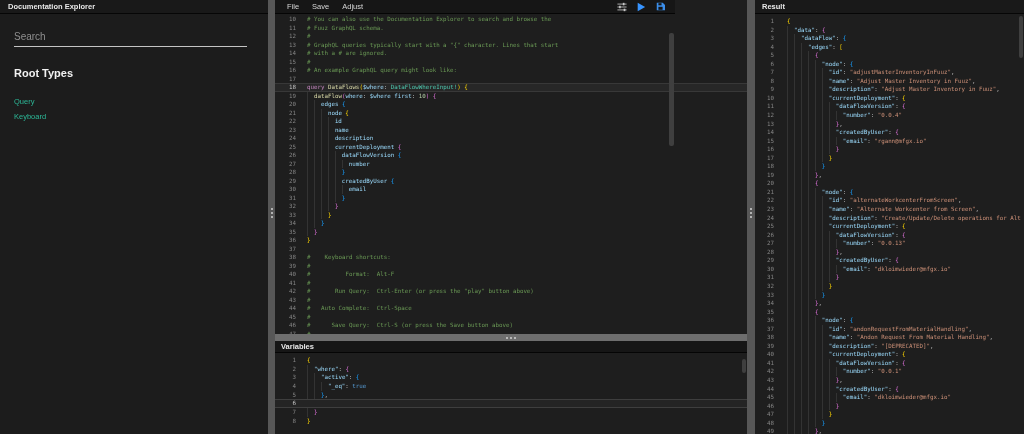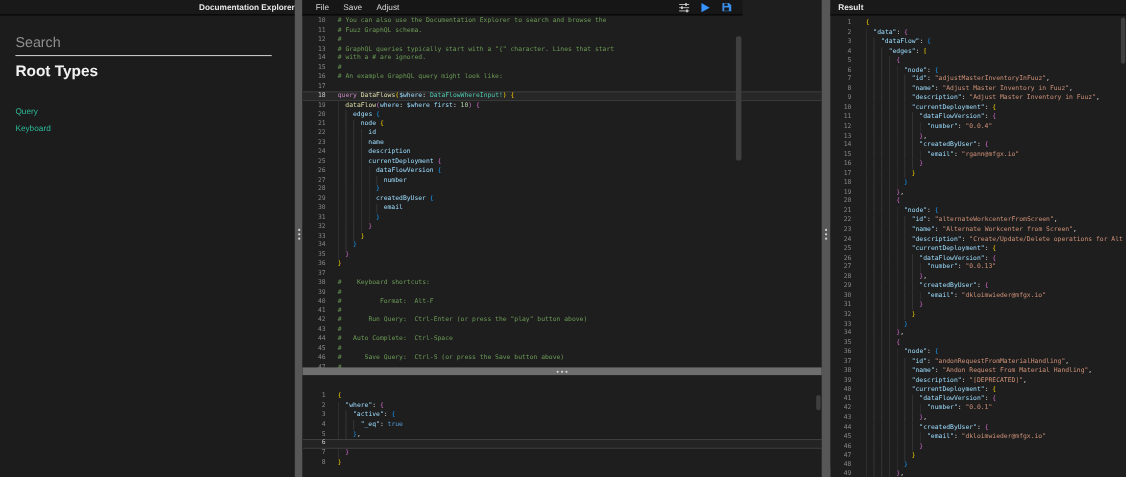--- a/index.html
+++ b/index.html
@@ -5,26 +5,26 @@
   html,body{margin:0;padding:0;}
   body{
     width:1024px;height:434px;position:relative;overflow:hidden;
     background:#1e1e1e;font-family:"Liberation Sans",sans-serif;
     -webkit-font-smoothing:antialiased;
   }
   
   .doc-panel{position:absolute;left:0;top:0;width:268px;height:434px;background:#1c1c1c;}
   .panel-header{height:13px;background:#191919;border-bottom:1px solid #060606;
     display:flex;align-items:center;font-size:7.5px;font-weight:bold;color:#e8e8e8;}
-  .doc-panel .panel-header{padding-left:8px;justify-content:flex-end;}
+  .doc-panel .panel-header{padding-left:8px;}
   .search-input{position:absolute;left:14px;top:31px;width:233px;background:transparent;
     border:none;border-bottom:1px solid #c4c4c4;border-radius:0;color:#cccccc;
-    font-family:"Liberation Sans",sans-serif;font-size:13px;padding:0 0 4px 0;outline:none;}
+    font-family:"Liberation Sans",sans-serif;font-size:10px;padding:0 0 4px 0;outline:none;}
   .search-input::placeholder{color:#8f8f8f;}
-  .root-types-heading{position:absolute;left:14px;top:56px;font-size:14px;font-weight:bold;color:#f2f2f2;}
+  .root-types-heading{position:absolute;left:14px;top:67px;font-size:11px;font-weight:bold;color:#f2f2f2;}
   .type-link{position:absolute;left:14px;font-size:7.5px;color:var(--accent-link,#2cb897);cursor:pointer;}
   .type-link.q{top:97px}
   .type-link.m{top:112px}
   
   .vdiv{position:absolute;top:0;height:434px;background:#575757;cursor:col-resize;}
   .vdiv1{left:268px;width:7px;}
   .vdiv2{left:747px;width:8px;}
   .vhandle{position:absolute;top:208px;left:50%;transform:translateX(-50%);
     display:flex;flex-direction:column;gap:2px;}
   .vhandle i{width:2px;height:2px;background:#d2d2d2;border-radius:1px;display:block;}
@@ -292,20 +292,23 @@
   <div class="vscroll-thumb q-thumb"></div>
 
   <div class="hdiv">
     <span class="hhandle">
         <i></i>
         <i></i>
         <i></i>
       </span>
   </div>
 
+  <div class="vars-header">
+    <span>Variables</span>
+  </div>
   <div class="code-viewport vars-viewport">
     <div class="vscroll-thumb v-thumb"></div>
   <div class="cl">
         <span class="ln">1</span>
         <span class="ct"><span class="tk-b1">{</span></span>
       </div>
       <div class="cl">
         <span class="ln">2</span>
         <span class="ct"><span class="ig"></span><span class="tk-v">"where"</span><span class="tk-p">: </span><span class="tk-b2">{</span></span>
       </div>

